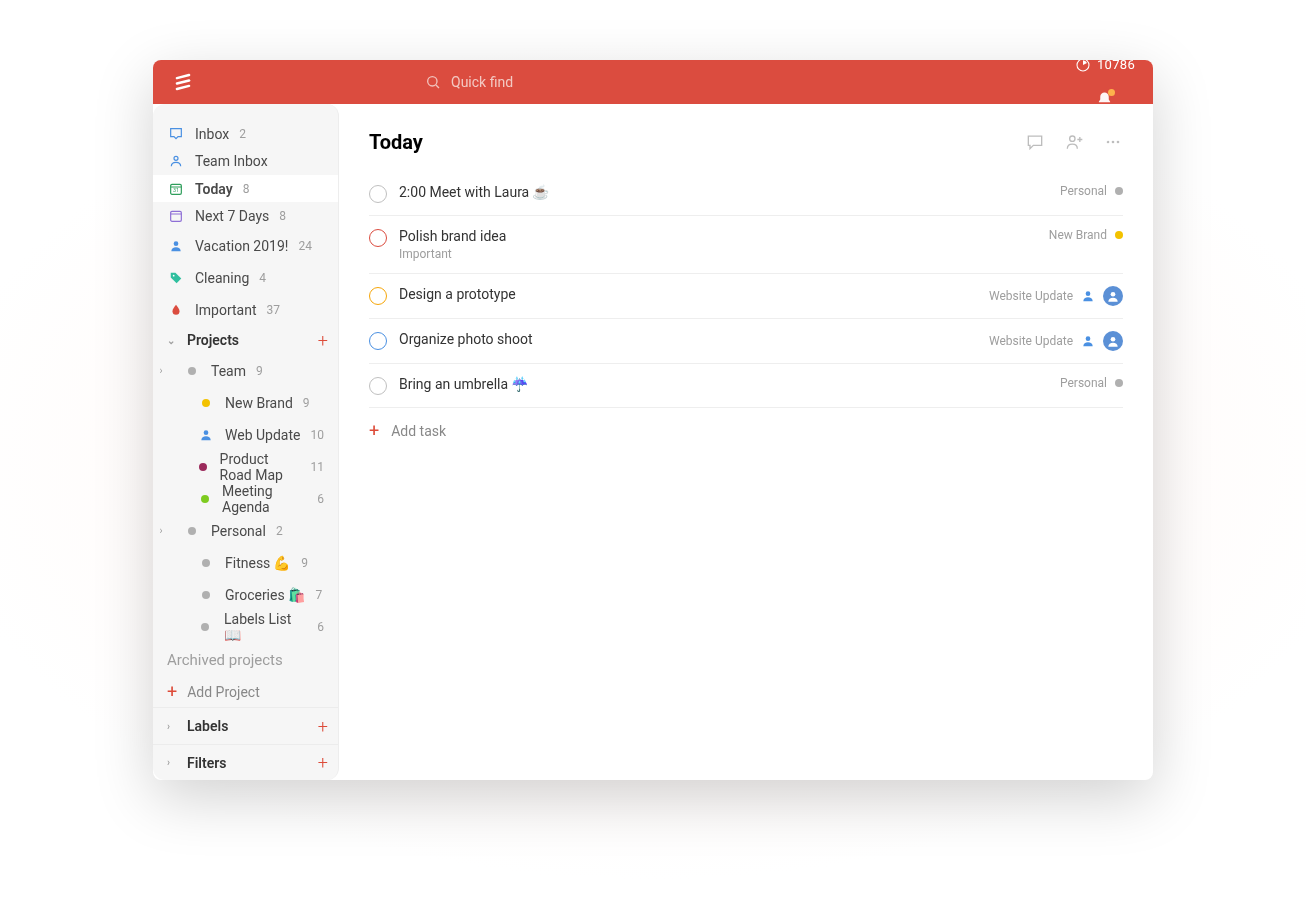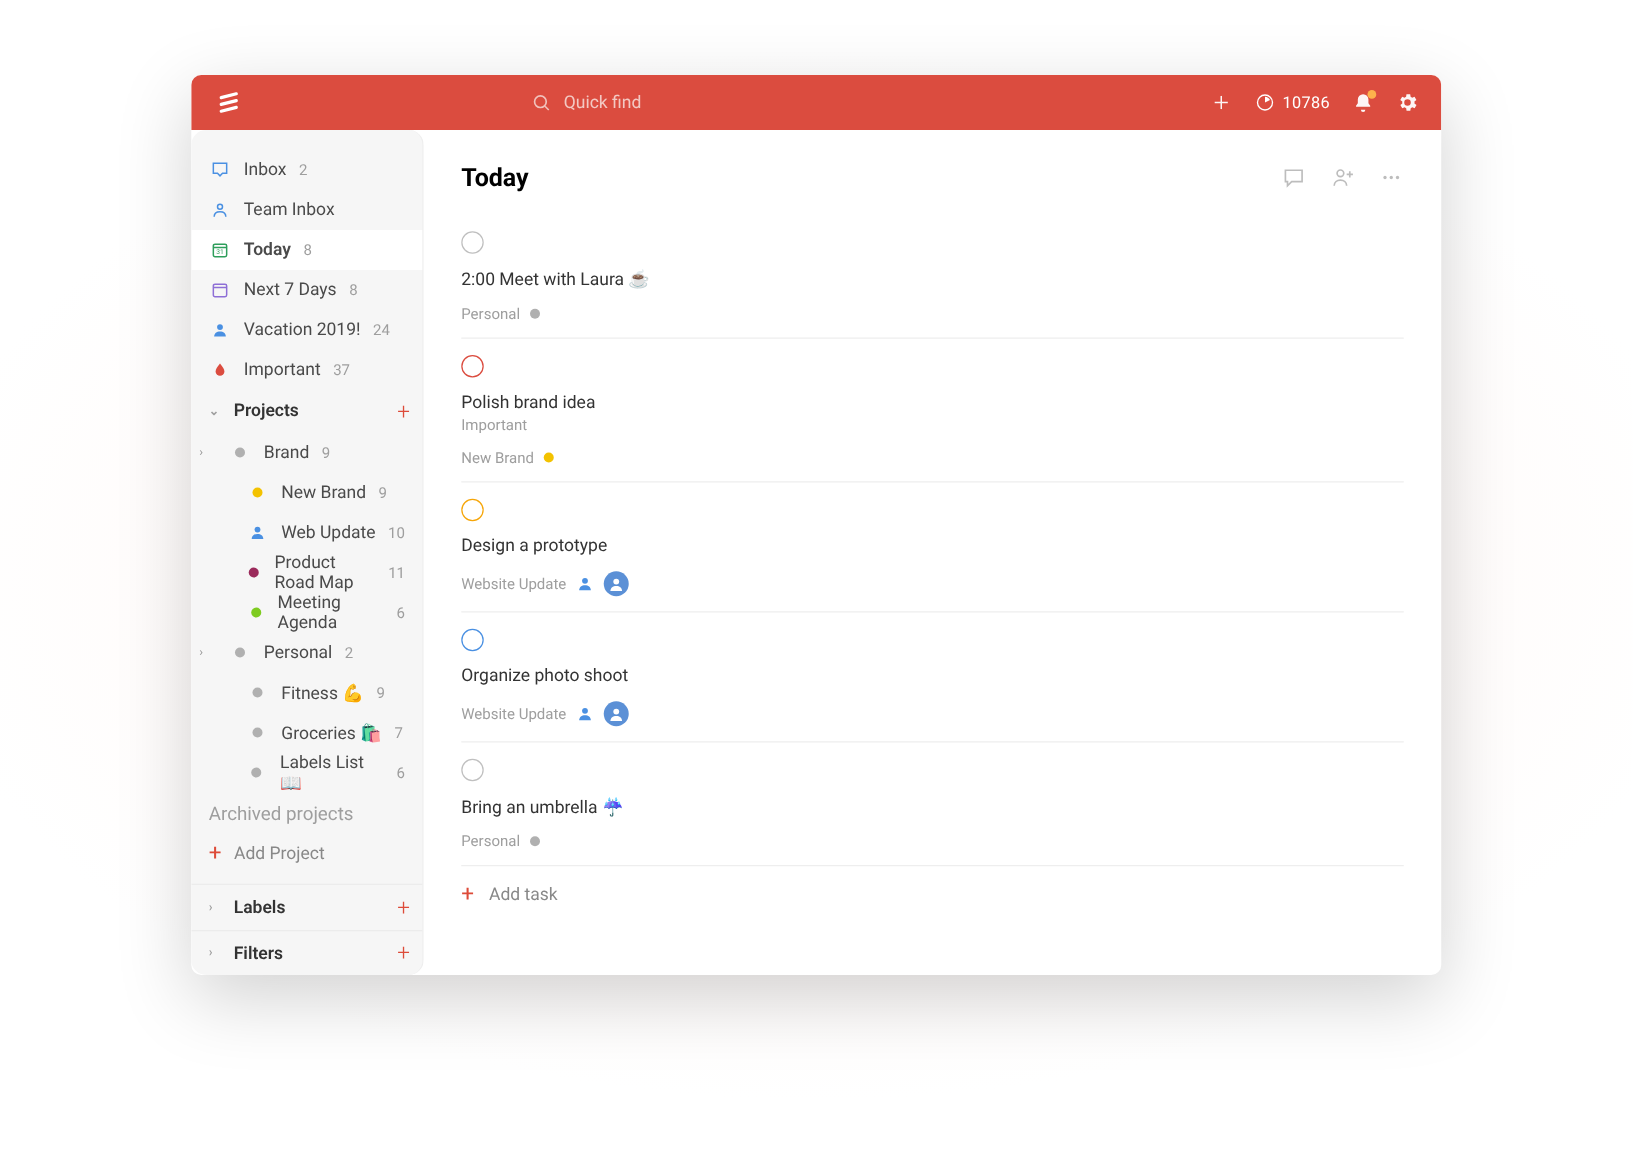--- a/index.html
+++ b/index.html
@@ -37,21 +37,21 @@
     height:44px;background:var(--brand);
     display:flex;align-items:center;padding:0 18px;color:#fff;
   }
   .logo{width:24px;height:24px;margin-right:230px;display:flex;align-items:center;justify-content:center;}
   .logo svg{display:block}
   .search{display:flex;align-items:center;color:#f3c9c3;font-size:14px;gap:8px;flex:1;}
   .search input{
     border:none;background:transparent;color:#fff;font-size:14px;outline:none;width:200px;
   }
   .search input::placeholder{color:#f3c9c3;}
-  .top-actions{display:flex;align-items:center;gap:18px;}
+  .top-actions{display:flex;align-items:center;gap:18px;flex-direction:column;}
   .ticon{display:flex;align-items:center;justify-content:center;opacity:.95;cursor:pointer;}
   .karma{display:flex;align-items:center;gap:6px;font-size:13px;color:#fff;letter-spacing:.3px;}
   .bell{position:relative;}
   .bell::after{content:"";position:absolute;top:-2px;right:-2px;width:7px;height:7px;border-radius:50%;background:#ffb84d;}
   
   .body{display:flex;height:calc(100% - 44px);}
   .sidebar{
     width:186px;background:var(--side);
     border-right:1px solid #ededed;padding-top:16px;
     display:flex;flex-direction:column;
@@ -87,21 +87,21 @@
   }
   .bottomsec .section{height:36px;border-top:1px solid #ececec;font-weight:600;}
   .bottomsec .section:first-child{border-top:none;}
   
   .hdr{display:flex;align-items:center;margin-bottom:18px;}
   .hdr h1{font-size:20px;font-weight:700;margin:0;}
   .hdracts{margin-left:auto;display:flex;align-items:center;gap:18px;color:#9e9e9e;}
   .hdracts .hi{cursor:pointer;}
   .task{
     display:flex;align-items:flex-start;padding:12px 0;border-bottom:1px solid var(--line);
-    gap:12px;font-size:14px;color:#333;flex-direction:column;
+    gap:12px;font-size:14px;color:#333;
   }
   .chk{
     width:18px;height:18px;border-radius:50%;border:1.5px solid #c0c0c0;
     flex-shrink:0;margin-top:1px;cursor:pointer;
   }
   .tbody{flex:1;}
   .title{display:inline;}
   .sub{color:#9e9e9e;font-size:12px;margin-top:3px;}
   .meta{display:flex;align-items:center;gap:8px;color:#9e9e9e;font-size:12px;}
   .meta .pdot{width:8px;height:8px;border-radius:50%;}
@@ -216,20 +216,30 @@
               <svg width="14" height="14" viewBox="0 0 24 24" fill="#4a90e2">
                 <circle cx="12" cy="8" r="4"></circle>
                 <path d="M4 21c0-4.5 3.5-7 8-7s8 2.5 8 7z"></path>
               </svg>
             </span>
             <span class="lbl">Vacation 2019!</span>
             <span class="count">24</span>
           </div>
           <div class="srow">
             <span class="icon">
+              <svg width="14" height="14" viewBox="0 0 24 24" fill="#2fbf9e">
+                <path d="M3 3h8l10 10-8 8L3 11z"></path>
+                <circle cx="8" cy="8" r="1.5" fill="#fff"></circle>
+              </svg>
+            </span>
+            <span class="lbl">Cleaning</span>
+            <span class="count">4</span>
+          </div>
+          <div class="srow">
+            <span class="icon">
               <svg width="14" height="14" viewBox="0 0 24 24" fill="#db4c3f">
                 <path d="M12 3c4 5 6 8 6 11a6 6 0 0 1-12 0c0-3 2-6 6-11z"></path>
               </svg>
             </span>
             <span class="lbl">Important</span>
             <span class="count">37</span>
           </div>
         </div>
 
       <div class="section">
@@ -237,21 +247,21 @@
         <span>Projects</span>
         <span class="plus">+</span>
       </div>
 
       <div id="proj-holder">
           <div class="srow sub1">
             <span class="chev">›</span>
             <span class="icon">
               <span class="dot" style="background:#b0b0b0"></span>
             </span>
-            <span class="lbl">Brand</span>
+            <span class="lbl">Team</span>
             <span class="count">9</span>
           </div>
           <div class="srow sub2">
             <span class="icon">
               <span class="dot" style="background:#f3c200"></span>
             </span>
             <span class="lbl">New Brand</span>
             <span class="count">9</span>
           </div>
           <div class="srow sub2">

